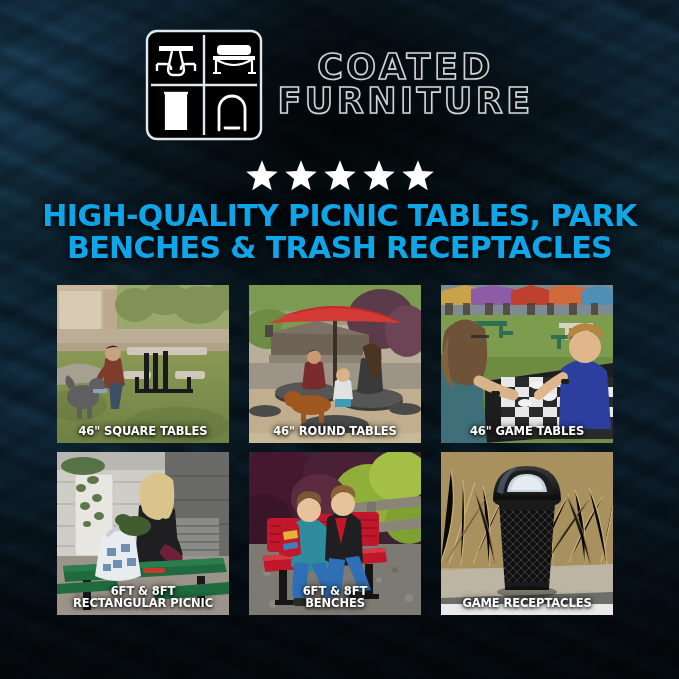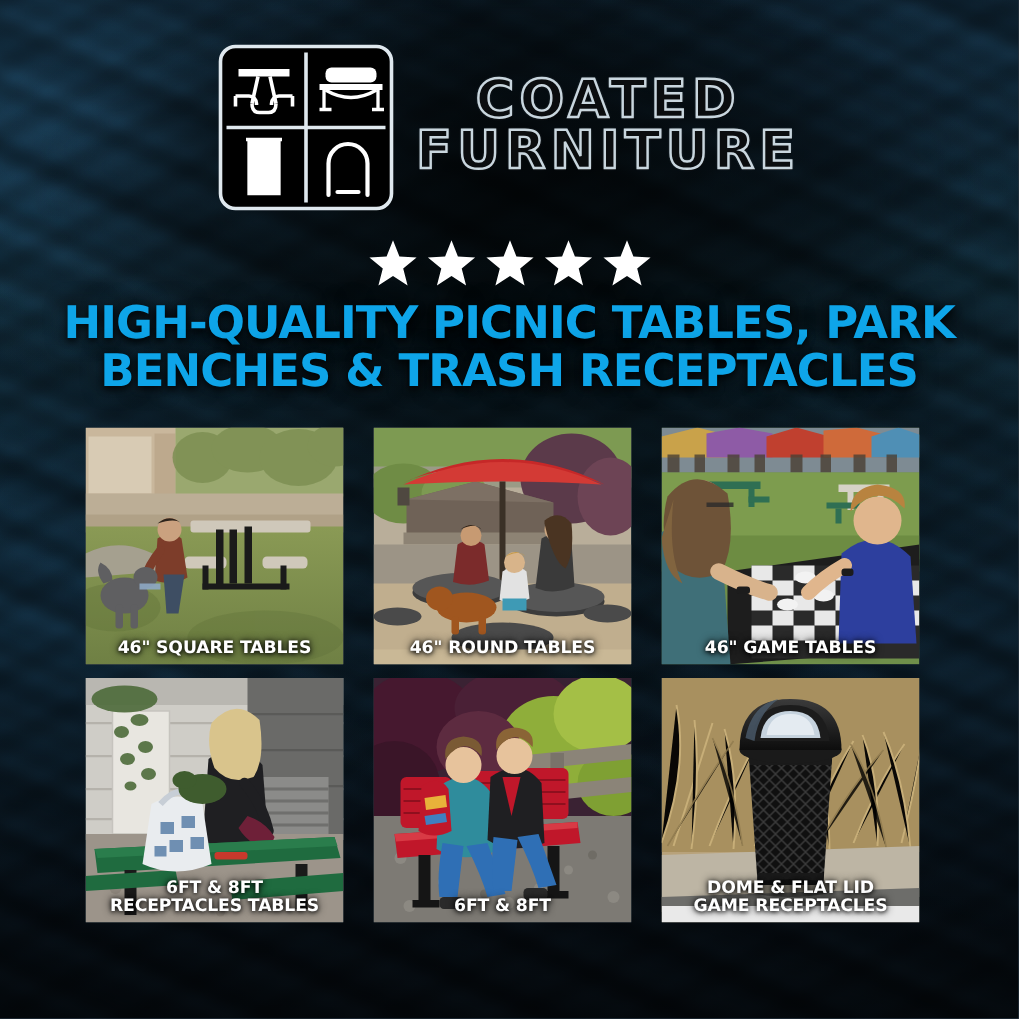--- a/index.html
+++ b/index.html
@@ -602,21 +602,21 @@
           </g>
 
           <g fill="#3f5c2e">
             <ellipse cx="78" cy="74" rx="16" ry="10"></ellipse>
             <ellipse cx="66" cy="68" rx="8" ry="6"></ellipse>
           </g>
           <rect x="86" y="116" width="22" height="5" rx="2" fill="#c8392c"></rect>
         </svg>
         <div class="caption">
           <span class="cl">6FT &amp; 8FT</span>
-          <span class="cl2">RECEPTACLES TABLES</span>
+          <span class="cl2">RECTANGULAR PICNIC</span>
         </div>
       </div>
 
       <div class="tile">
         <svg class="photo" viewBox="0 0 172 163" preserveAspectRatio="none">
           <rect width="172" height="163" fill="#6b6b66"></rect>
 
           <rect x="0" y="0" width="172" height="96" fill="#3a2233"></rect>
           <g>
             <ellipse cx="30" cy="30" rx="40" ry="34" fill="#46182f"></ellipse>
@@ -693,20 +693,21 @@
             <circle cx="94" cy="52" r="12" fill="#e7c39c"></circle>
             <path d="M82 48 q12 -16 24 -2 q2 -12 -12 -13 q-14 1 -12 15Z" fill="#8a6436"></path>
             <path d="M80 106 q-2 22 0 36 h12 l4 -34Z" fill="#2f6fb5"></path>
             <path d="M96 106 q10 20 14 34 l12 -2 l-12 -34Z" fill="#2f6fb5"></path>
             <rect x="100" y="140" width="16" height="8" rx="3" fill="#2a2a2a"></rect>
             <path d="M86 66 l6 26 l6 -26Z" fill="#c0172a"></path>
           </g>
         </svg>
         <div class="caption">
           <span class="cl">6FT &amp; 8FT</span>
+          <span class="cl2">BENCHES</span>
         </div>
       </div>
 
       <div class="tile">
         <svg class="photo" viewBox="0 0 172 163" preserveAspectRatio="none">
           <defs>
             <pattern id="mesh6" width="8" height="8" patternUnits="userSpaceOnUse">
               <rect width="8" height="8" fill="#101010"></rect>
               <path d="M4 0 L8 4 L4 8 L0 4 Z" fill="none" stroke="#3a3a3a" stroke-width="1"></path>
             </pattern>
@@ -752,20 +753,19 @@
           <path d="M52 48 q0 -34 34 -34 q34 0 34 34 Z" fill="url(#dome6)"></path>
           <path d="M60 42 q2 -24 26 -24 q24 0 26 24 Z" fill="#1c1c1c"></path>
 
           <path d="M66 40 q2 -18 20 -18 q18 0 20 18 Z" fill="#c6d3de"></path>
           <path d="M70 38 q2 -14 16 -14 q14 0 16 14 Z" fill="#e4ebf1"></path>
 
           <path d="M56 40 q4 -22 22 -26 q-14 10 -16 28Z" fill="#4d5f70" opacity="0.75"></path>
           <ellipse cx="86" cy="140" rx="30" ry="6" fill="#000000" opacity="0.35"></ellipse>
         </svg>
         <div class="caption">
-          <span class="cl">DOME &amp; FLAT LID</span>
           <span class="cl2">GAME RECEPTACLES</span>
         </div>
       </div>
 
     </div>
   </div>
 </div>
 
 </body></html>

